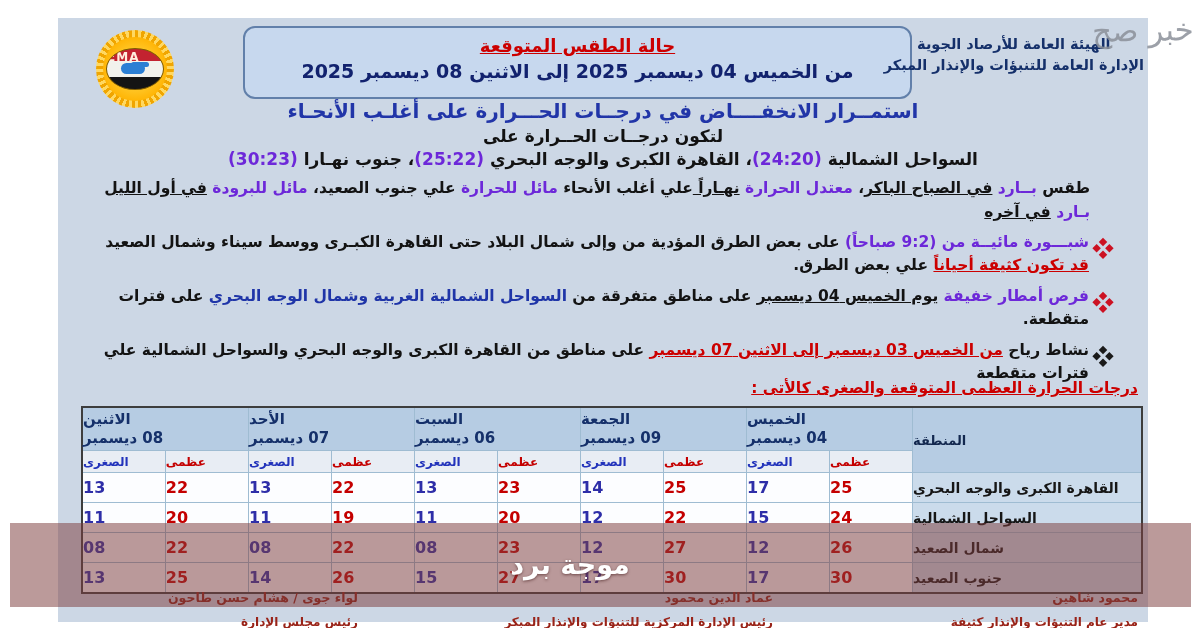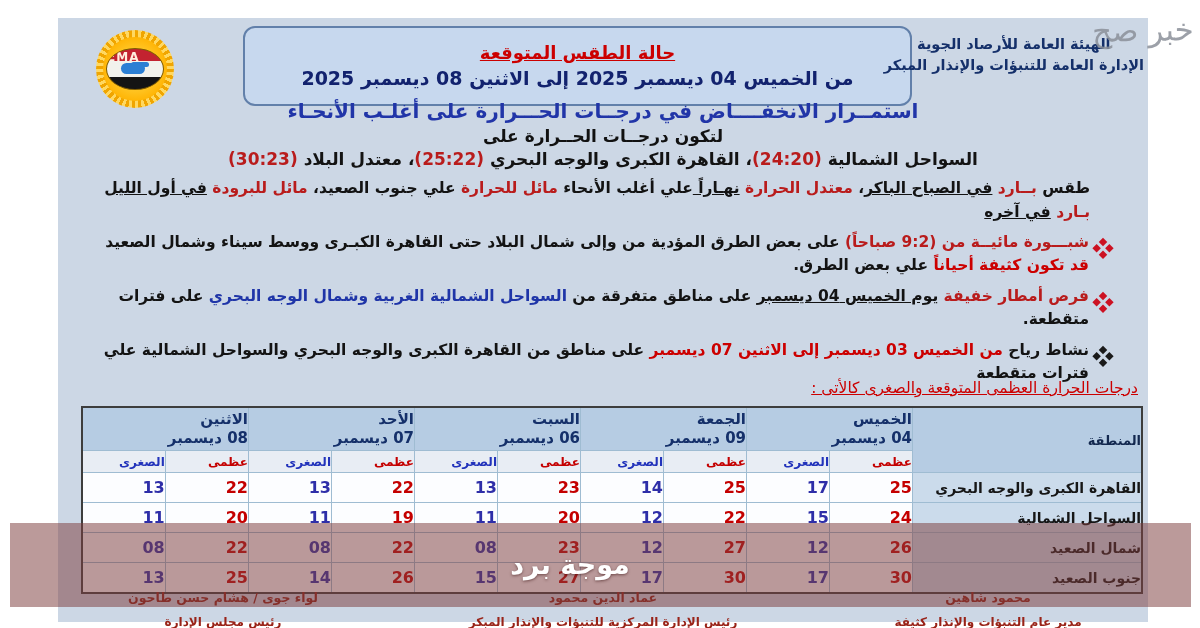--- a/index.html
+++ b/index.html
@@ -22,21 +22,21 @@
   .flag-oval{position:absolute;left:50%;top:50%;transform:translate(-50%,-50%);
     width:56px;height:40px;border-radius:50%;overflow:hidden;border:1px solid #7c5a00;
     background:linear-gradient(#c32330 0 31%,#f2f2ec 31% 69%,#141414 69% 100%);}
   .ema-text{position:absolute;top:1px;left:0;right:0;text-align:left;font-size:12px;
     color:#ffeedd;font-weight:bold;letter-spacing:1px;}
   .cloud{position:absolute;left:14px;top:14px;width:24px;height:11px;background:#2b7fd4;
     border-radius:10px;box-shadow:7px -4px 0 -3px #2b7fd4,-2px -3px 0 -4px #2b7fd4;}
 
   
   .header-box{position:absolute;left:185px;top:8px;width:665px;height:62px;
-    background:#c7d8ee;border:2px solid #6280aa;border-radius:12px;text-align:center;padding-top:14px;box-sizing:content-box;}
+    background:#c7d8ee;border:2px solid #6280aa;border-radius:12px;text-align:center;padding-top:7px;box-sizing:content-box;}
   .header-title{color:#cc0000;font-size:18px;font-weight:bold;text-decoration:underline;direction:rtl;}
   .header-date{color:#12226e;font-size:19px;font-weight:bold;margin-top:4px;direction:rtl;}
 
   
   .org{position:absolute;right:4px;top:16px;text-align:center;color:#15306a;font-weight:bold;
     font-size:14.5px;line-height:21px;direction:rtl;z-index:5;}
 
   
   .sum1{position:absolute;top:81px;left:0;width:100%;text-align:center;color:#2135a8;
     font-size:20px;font-weight:bold;direction:rtl;}
@@ -53,57 +53,57 @@
   .bullets{position:absolute;top:213px;right:40px;left:25px;}
   .bullet-row{display:flex;direction:rtl;gap:11px;margin-bottom:8px;
     font-size:15.5px;font-weight:bold;line-height:23px;text-align:right;}
   .bullet-glyph{flex:0 0 auto;width:6px;height:6px;margin-top:8px;margin-right:2px;
     background:currentColor;transform:rotate(45deg);
     box-shadow:9px 0 0 currentColor,0 9px 0 currentColor,9px 9px 0 currentColor;}
   .bullet-text{flex:1;}
 
   
   .tbl-caption{position:absolute;top:361px;right:10px;color:#cc0000;font-size:15.5px;
-    font-weight:normal;text-decoration:underline;direction:rtl;}
+    font-weight:bold;text-decoration:underline;direction:rtl;}
 
   
   .temps{position:absolute;left:23px;top:388px;width:1055px;border-collapse:collapse;
     direction:rtl;table-layout:fixed;border:2px solid #3d3d3d;background:#fcfdff;}
-  .temps th,.temps td{border:1px solid #9fbcd2;text-align:right;padding:0;}
+  .temps th,.temps td{border:1px solid #9fbcd2;text-align:left;padding:0;}
   .region-header{width:228px;background:#b6cce3;color:#13284f;font-size:13px;font-weight:bold;}
   .day-th{width:165px;background:#b6cce3;color:#15306a;font-size:15px;font-weight:bold;
     height:42px;line-height:19px;border-color:#dfe8f2;}
   .sub-th{height:21px;font-size:12px;font-weight:bold;background:#e8edf4;}
   .sub-th.max{color:#c40000;}
   .sub-th.min{color:#2233bb;}
   .temps tbody td{height:29px;background:#fcfdff;font-size:16px;font-weight:bold;}
   .temps tbody td.max{color:#c40000;}
   .temps tbody td.min{color:#2e2ea8;}
   .region-name{background:#cbdbeb;color:#161616;font-size:14px;font-weight:bold;height:29px;}
 
   
-  .sig{position:absolute;text-align:center;direction:rtl;}
+  .sig{position:absolute;text-align:right;direction:rtl;}
   .sig-name{color:#8e2016;font-size:12.5px;font-weight:bold;line-height:15px;}
   .sig-title{color:#992318;font-size:12px;font-weight:bold;margin-top:10px;}
   .sig-right{top:572px;right:10px;width:300px;}
   .sig-center{top:572px;left:375px;width:340px;}
   .sig-left{top:572px;left:30px;width:270px;}
 
   
   .overlay-band{position:absolute;left:10px;top:523px;width:1181px;height:84px;z-index:20;
     background:rgba(125,62,62,0.52);}
   .overlay-label{position:absolute;left:445px;top:549px;width:250px;z-index:21;text-align:center;
     color:#ffffff;font-size:27px;font-weight:bold;direction:rtl;text-shadow:0 1px 3px rgba(60,20,20,.6);}
 
   
   .seg-k{color:#131313;}
-  .seg-r{color:#b91c1c;}
+  .seg-r{color:#6d28d9;}
   .seg-b{color:#1f35a8;}
   .seg-ku{color:#131313;text-decoration:underline;}
-  .seg-ru{color:#cc0000;}
+  .seg-ru{color:#cc0000;text-decoration:underline;}
 </style>
 </head>
 <body>
 
 <div class="canvas">
 
   <div class="watermark">خبر صح</div>
 
   <div class="doc">
 
@@ -121,21 +121,21 @@
       <div class="header-date">من الخميس 04 ديسمبر 2025 إلى الاثنين 08 ديسمبر 2025</div>
     </div>
 
     <div class="org">
       <div>الهيئة العامة للأرصاد الجوية</div>
       <div>الإدارة العامة للتنبؤات والإنذار المبكر</div>
     </div>
 
     <div class="sum1">استمــرار الانخفــــاض في درجــات الحـــرارة  على أغلـب الأنحـاء</div>
     <div class="sum2">لتكون درجــات الحــرارة على</div>
-    <div class="sum3"><span class="seg-k">السواحل الشمالية </span><span class="seg-r">(24:20)</span><span class="seg-k">، القاهرة الكبرى والوجه البحري </span><span class="seg-r">(25:22)</span><span class="seg-k">، معتدل البلاد </span><span class="seg-r">(30:23)</span></div>
+    <div class="sum3"><span class="seg-k">السواحل الشمالية </span><span class="seg-r">(24:20)</span><span class="seg-k">، القاهرة الكبرى والوجه البحري </span><span class="seg-r">(25:22)</span><span class="seg-k">، جنوب نهـارا </span><span class="seg-r">(30:23)</span></div>
 
     <div class="para"><span class="seg-k">طقس </span><span class="seg-r">بــارد </span><span class="seg-ku">في الصباح الباكر</span><span class="seg-k">، </span><span class="seg-r">معتدل الحرارة </span><span class="seg-ku">نهـاراً </span><span class="seg-k">علي أغلب الأنحاء </span><span class="seg-r">مائل للحرارة </span><span class="seg-k">علي جنوب الصعيد، </span><span class="seg-r">مائل للبرودة </span><span class="seg-ku">في أول الليل </span><span class="seg-r">بـارد </span><span class="seg-ku">في آخره</span></div>
 
     <div class="bullets">
       <div class="bullet-row">
         <span class="bullet-glyph" style="color: rgb(204, 17, 34);"></span>
         <div class="bullet-text"><span class="seg-r">شبـــورة مائيــة من (9:2 صباحاً)</span><span class="seg-k"> على بعض الطرق المؤدية من وإلى شمال البلاد حتى القاهرة الكبـرى ووسط سيناء وشمال الصعيد </span><span class="seg-ru">قد تكون كثيفة أحياناً</span><span class="seg-k"> علي بعض الطرق.</span></div>
       </div>
       <div class="bullet-row">
         <span class="bullet-glyph" style="color: rgb(204, 17, 34);"></span>

